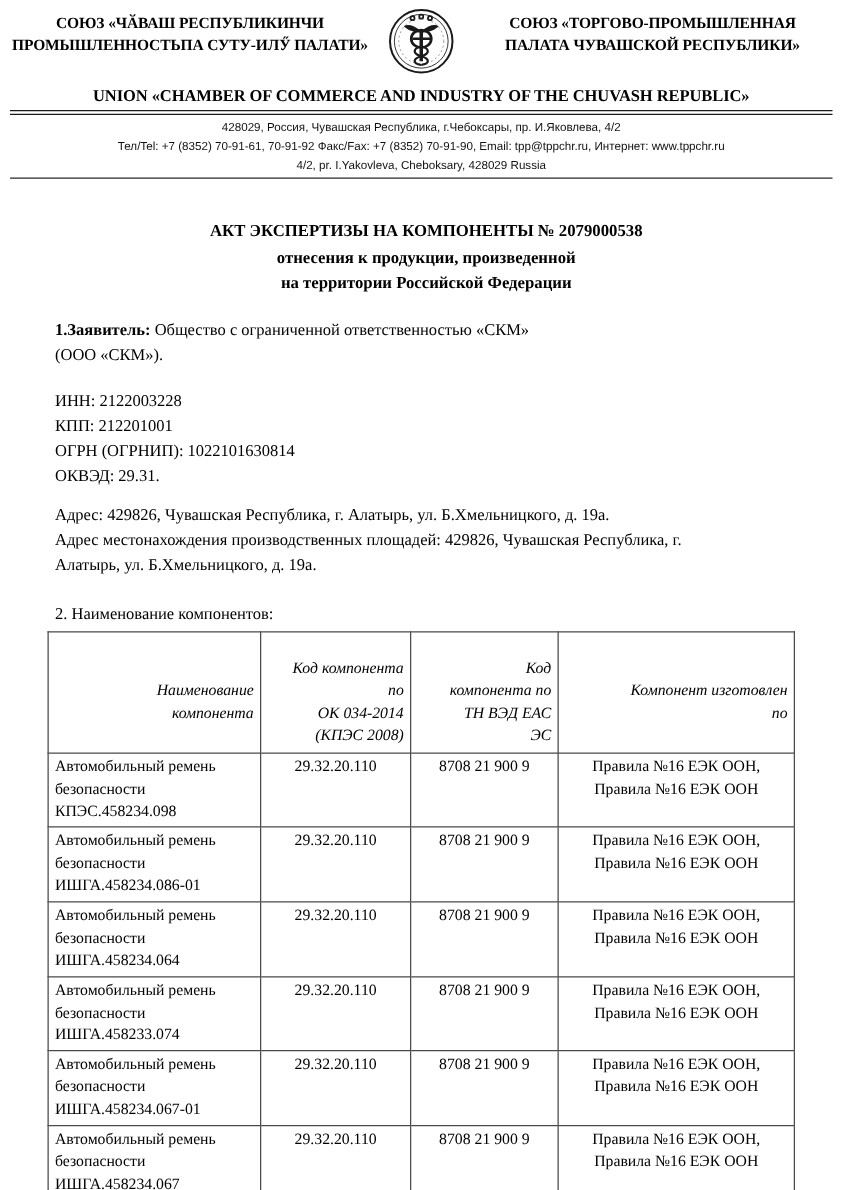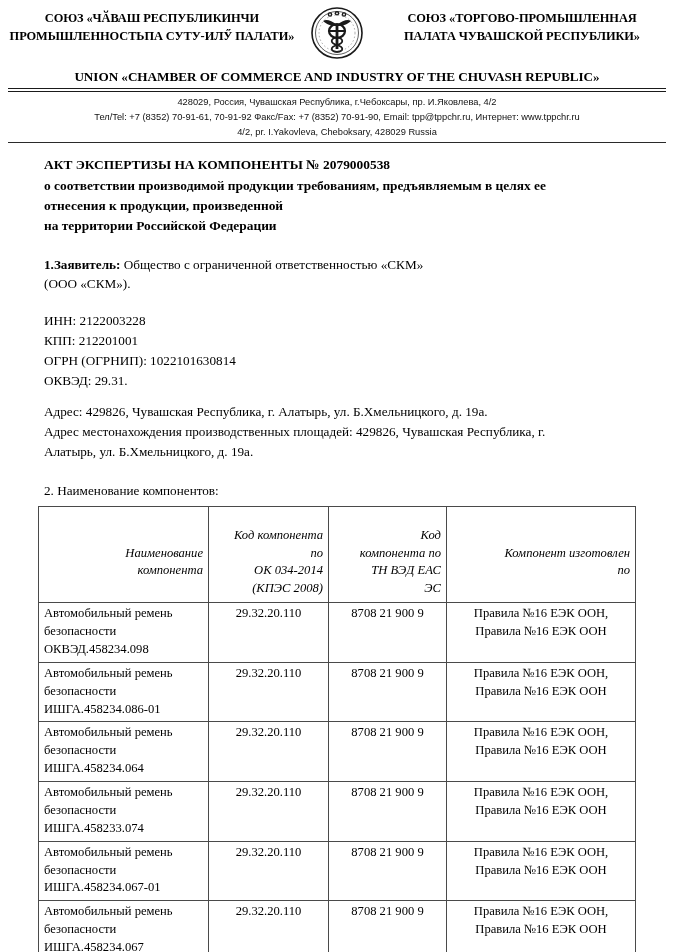--- a/index.html
+++ b/index.html
@@ -86,23 +86,23 @@
   }
 
   
   .doc-body {
     padding: 0 36px 0 44px;
     font-size: 13.2px;
     line-height: 1.5;
   }
 
   .title-block {
-    text-align: left;
+    text-align: center;
     font-weight: bold;
-    margin-top: 12px;
+    margin-top: 32px;
     font-size: 13.4px;
     line-height: 1.52;
   }
   .title-block .t-ln { display: block; }
 
   .para {
     margin-top: 18px;
     font-size: 13.2px;
     line-height: 1.5;
     text-align: left;
@@ -225,21 +225,20 @@
       <span class="cl">4/2, pr. I.Yakovleva, Cheboksary, 428029 Russia</span>
     </div>
 
     <div class="rule-single"></div>
   </div>
 
   <div class="doc-body">
 
     <div class="title-block">
       <span class="t-ln">АКТ ЭКСПЕРТИЗЫ НА КОМПОНЕНТЫ № 2079000538</span>
-      <span class="t-ln">о соответствии производимой продукции требованиям, предъявляемым в целях ее</span>
       <span class="t-ln">отнесения к продукции, произведенной</span>
       <span class="t-ln">на территории Российской Федерации</span>
     </div>
 
     <div class="para">
       <b>1.Заявитель:</b>
       <span>Общество с ограниченной ответственностью «СКМ»</span><br>
       <span>(ООО «СКМ»).</span>
     </div>
 
@@ -288,21 +287,21 @@
             <span class="hl">по</span>
           </th>
         </tr>
       </thead>
       <tbody>
 
         <tr>
           <td class="c-name">
             <span class="nl">Автомобильный ремень</span>
             <span class="nl">безопасности</span>
-            <span class="nl">ОКВЭД.458234.098</span>
+            <span class="nl">КПЭС.458234.098</span>
           </td>
           <td class="c-code">29.32.20.110</td>
           <td class="c-code">8708 21 900 9</td>
           <td class="c-made">
             <span class="ml">Правила №16 ЕЭК ООН,</span>
             <span class="ml">Правила №16 ЕЭК ООН</span>
           </td>
         </tr>
 
         <tr>

